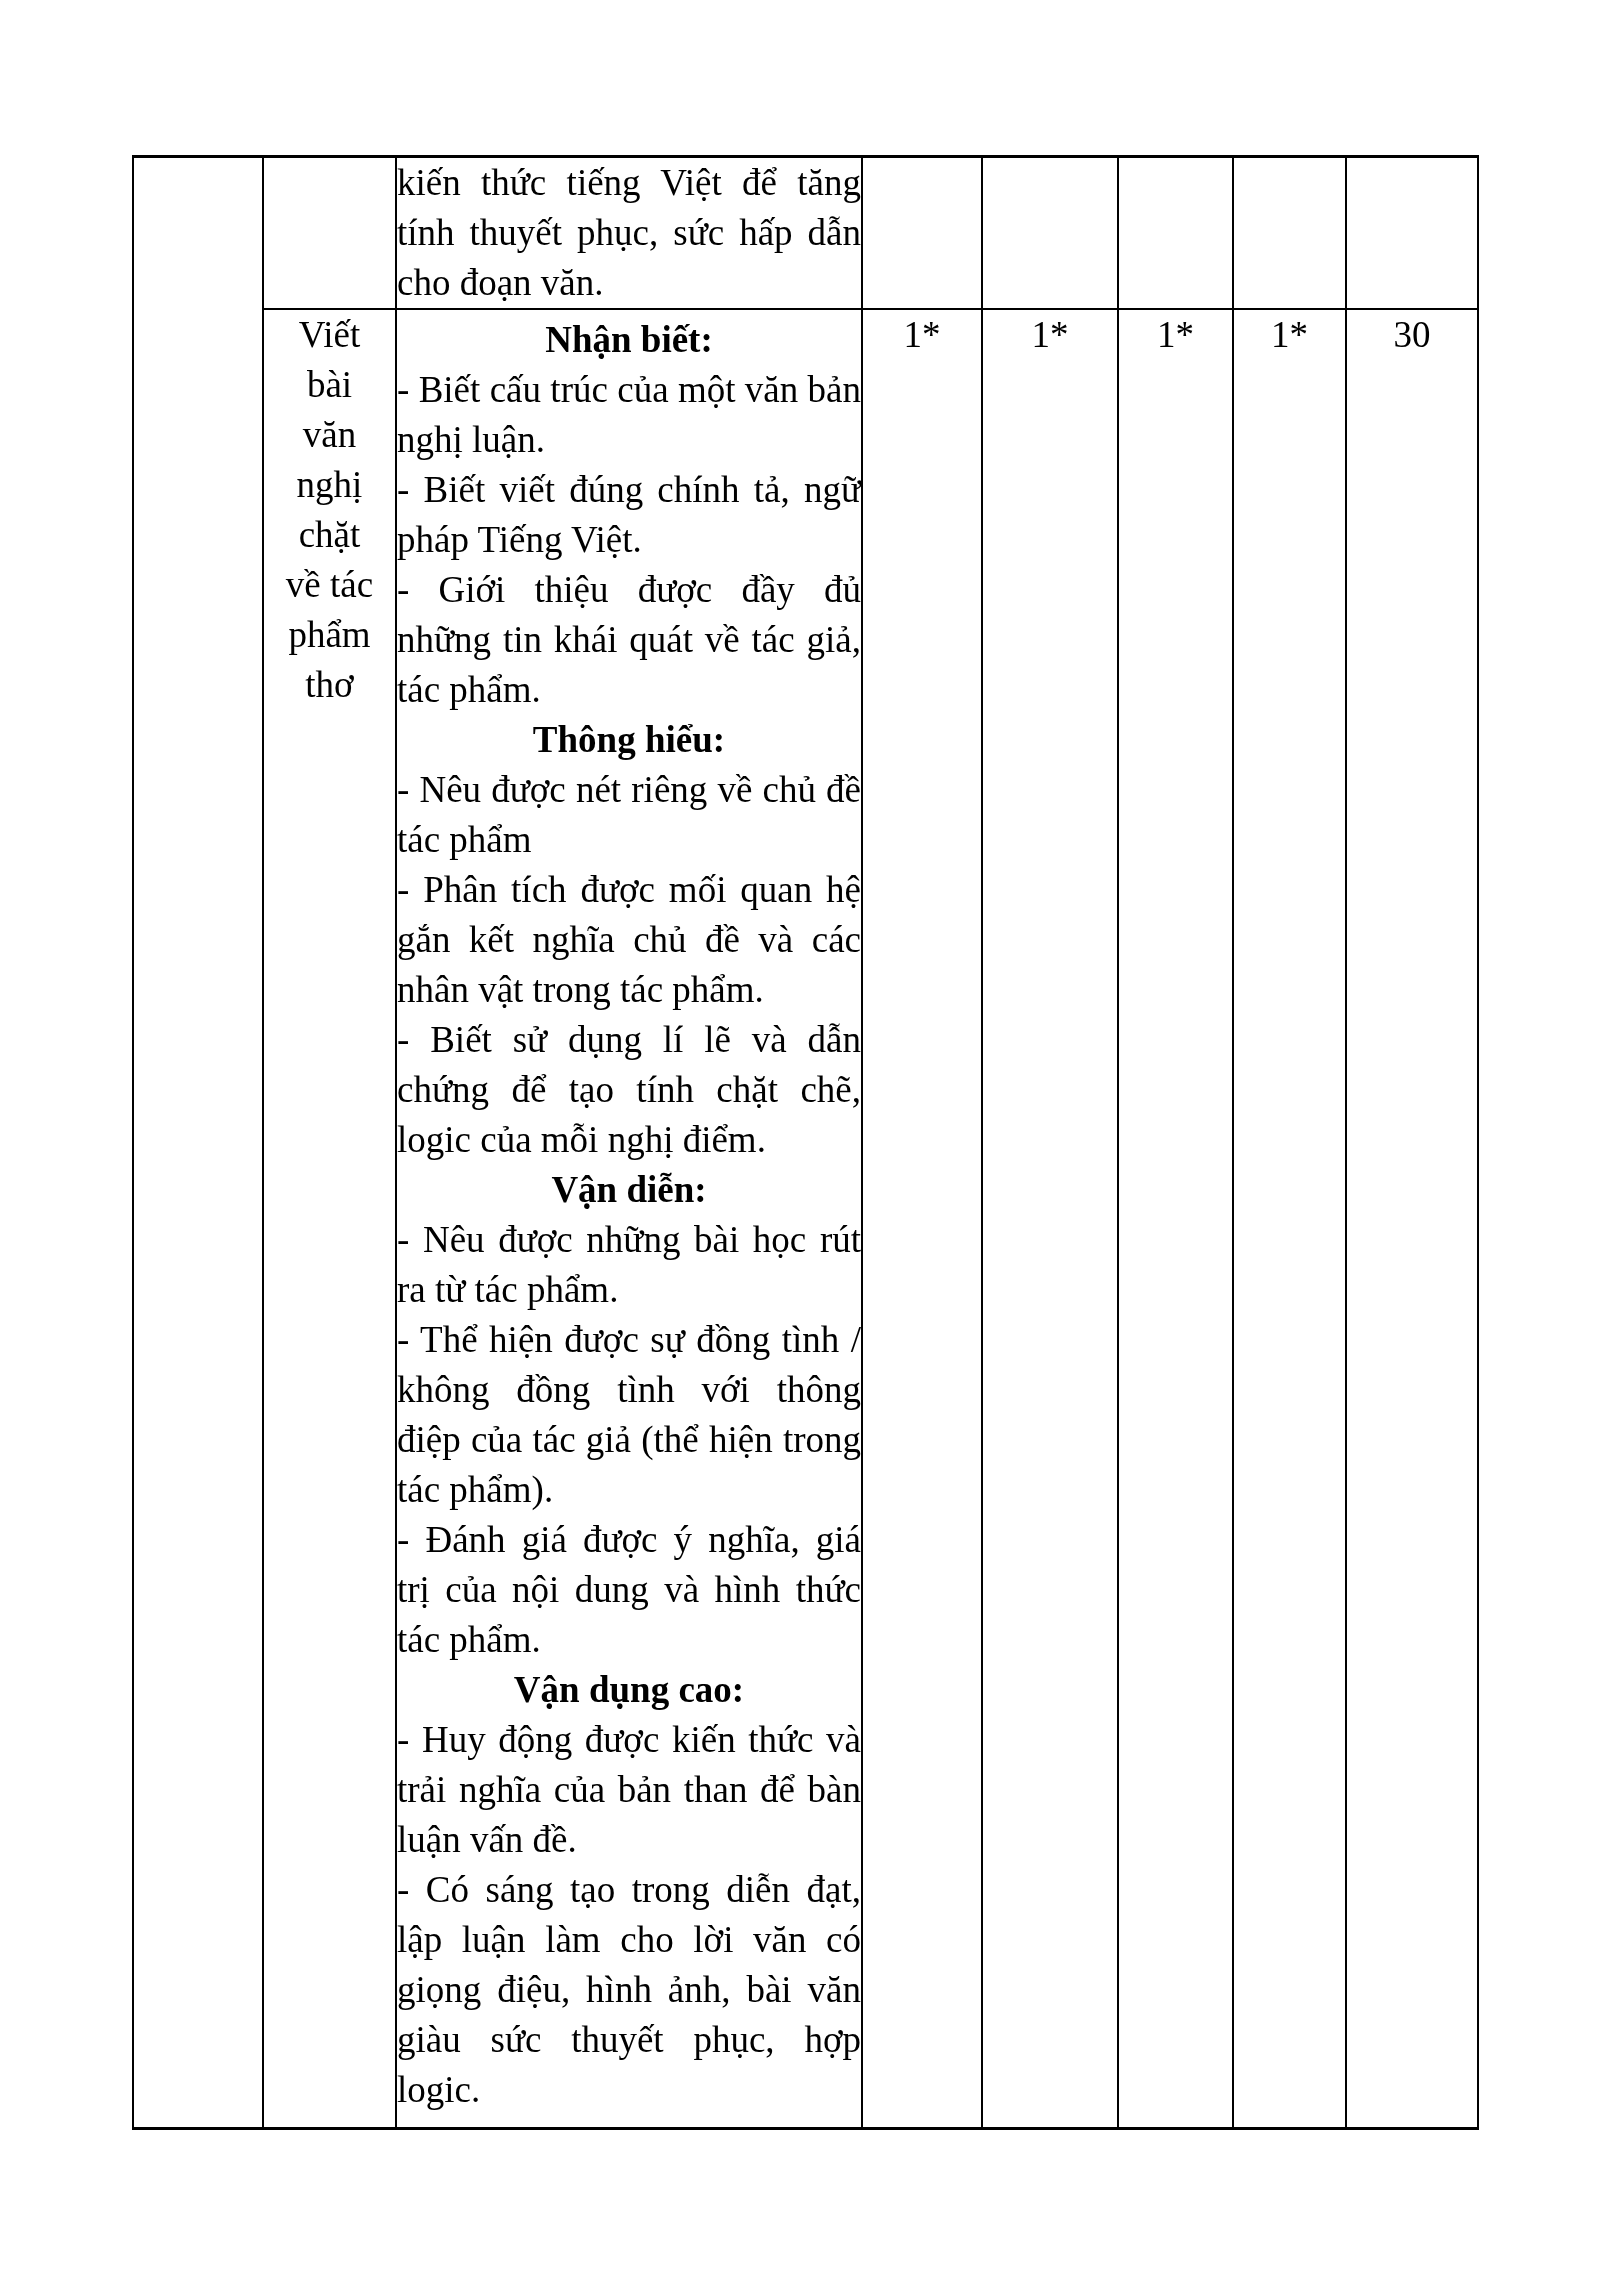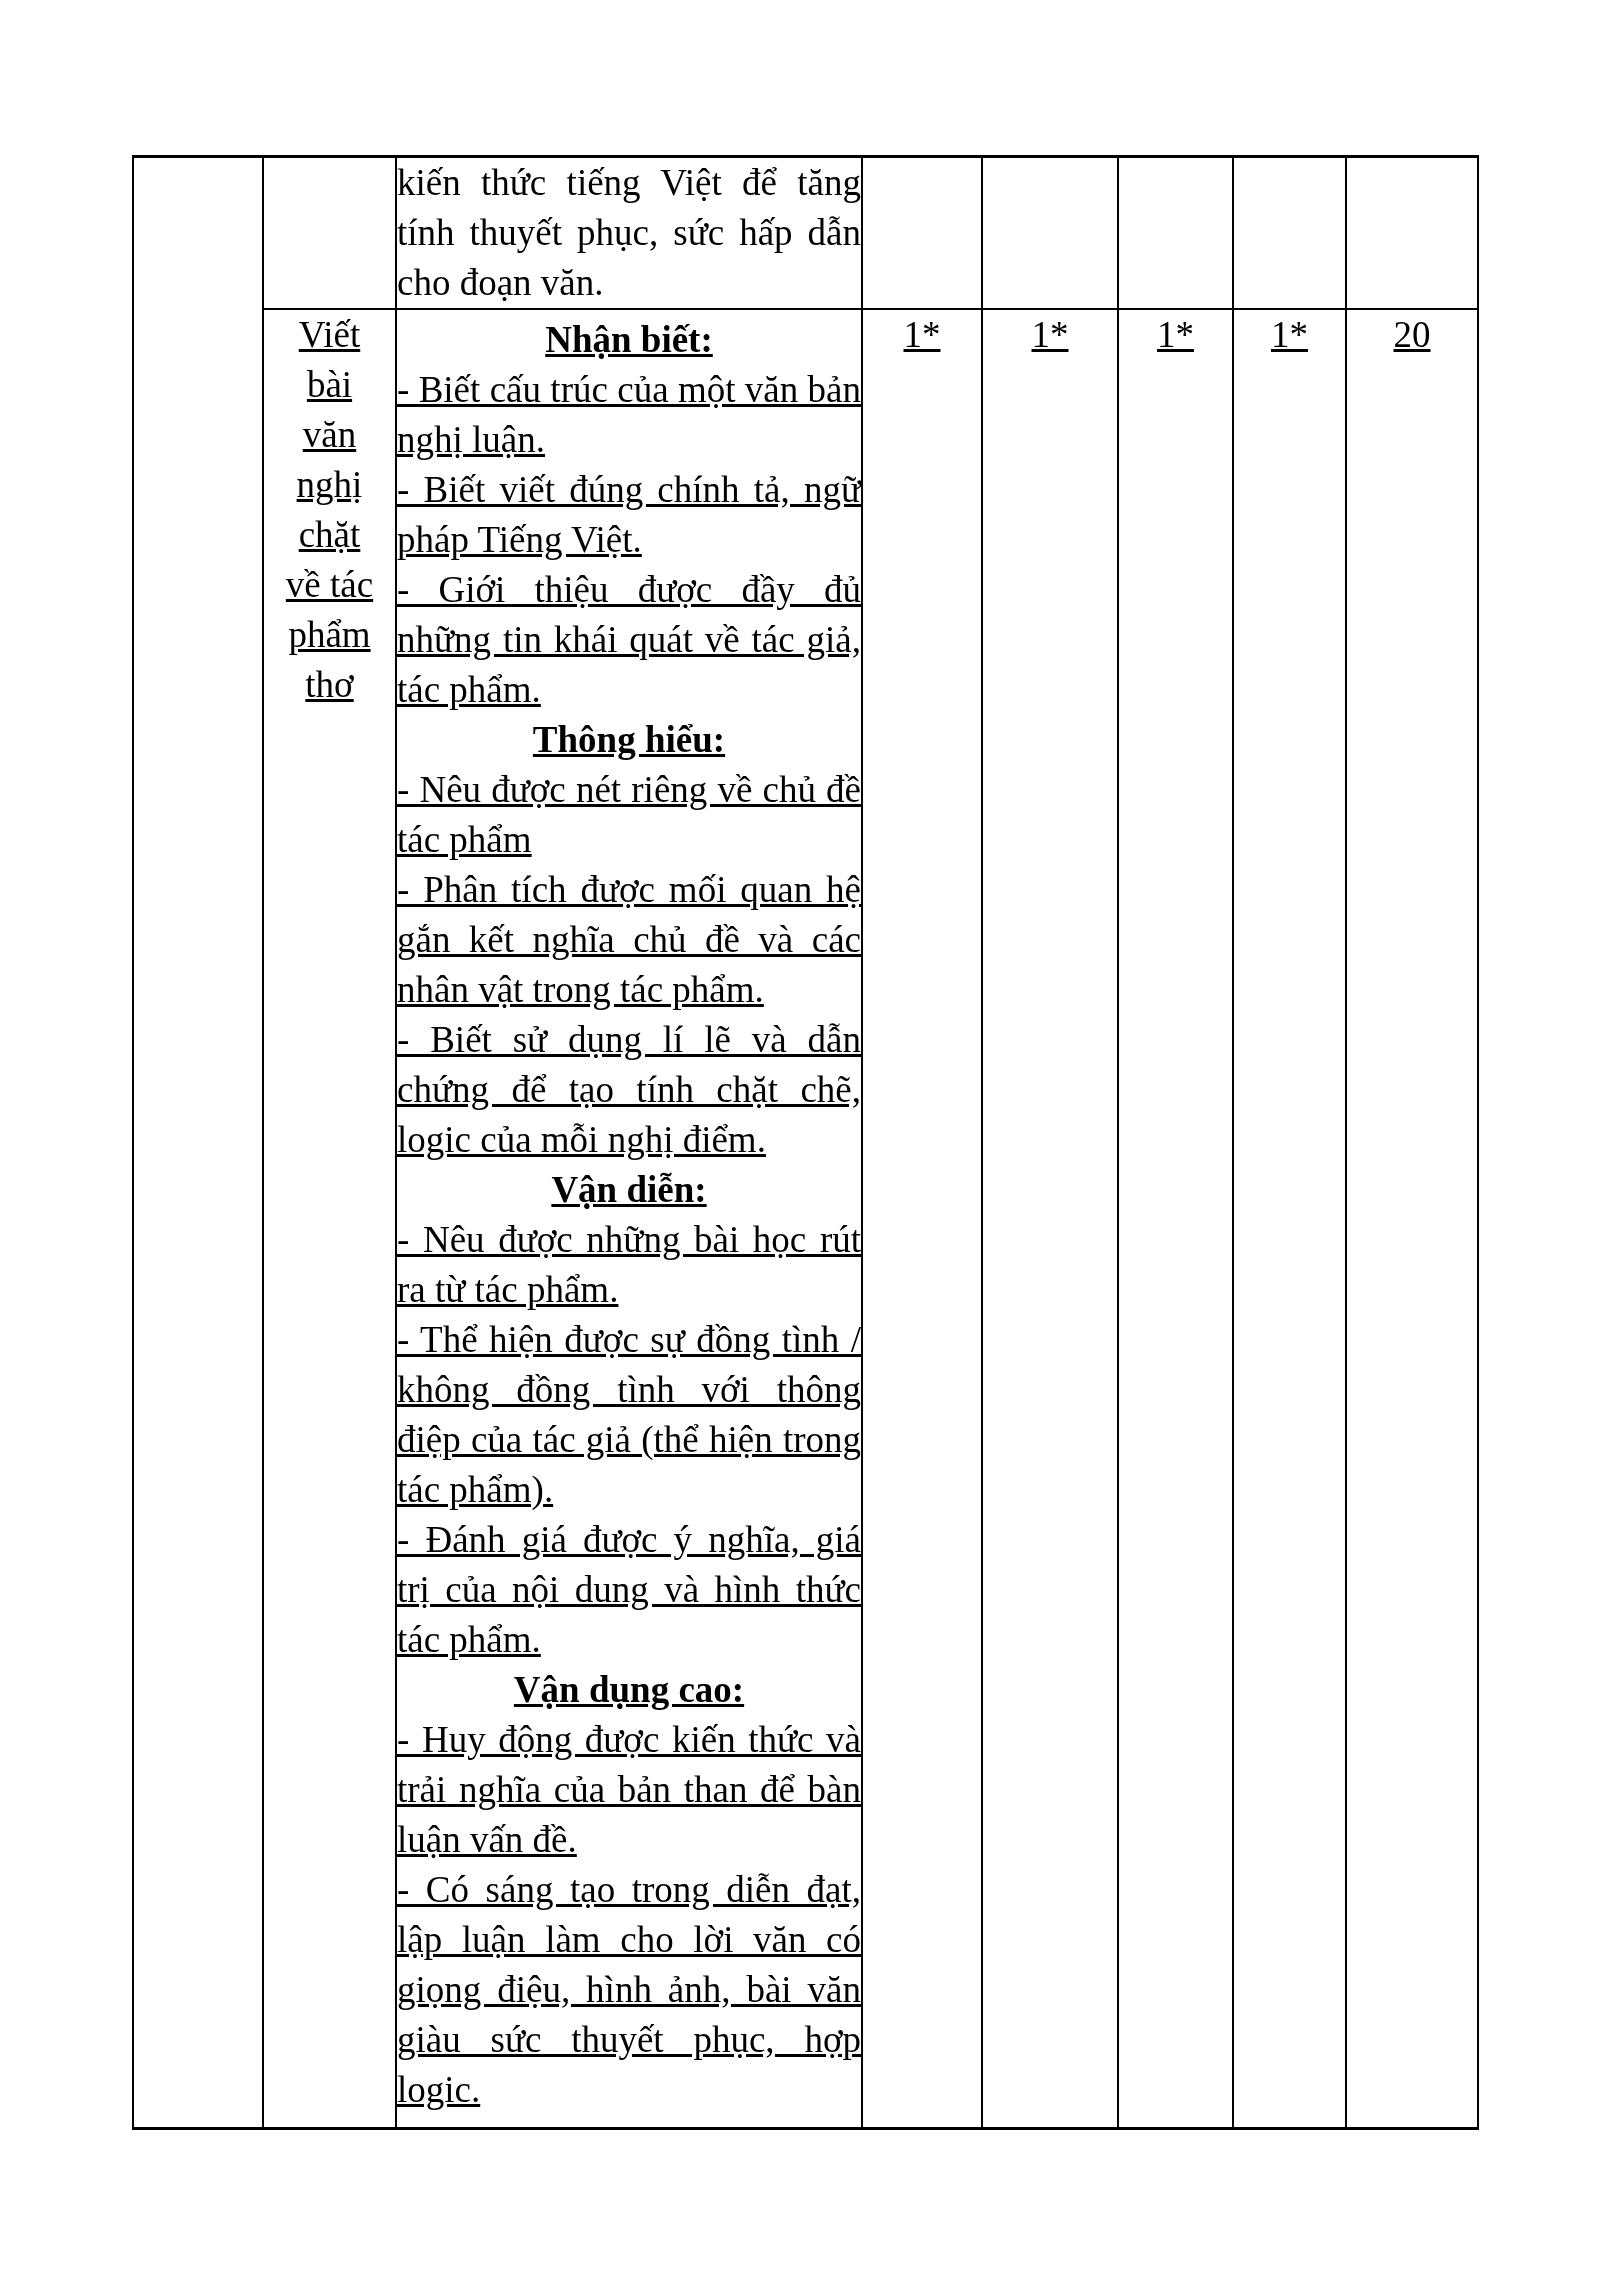--- a/index.html
+++ b/index.html
@@ -29,21 +29,21 @@
     border-top: 3.9px solid #000000;
     border-bottom: 3.1px solid #000000;
   }
   table.matrix td {
     border: 2.4px solid #000000;
     vertical-align: top;
     padding: 0;
     overflow: hidden;
   }
   tr.row-continuation { height: 152px; }
-  tr.row-main { height: 1819px; text-decoration: underline; }
+  tr.row-main { height: 1819px; }
 
   .cell-objectives {
     padding: 0 14px 0 15.7px;
   }
   .cell-objectives p {
     margin: 0;
     font-size: 37px;
     line-height: 50px;
     text-align: justify;
     text-justify: inter-word;
@@ -124,18 +124,18 @@
         <p>- Thể hiện được sự đồng tình / không đồng tình với thông điệp của tác giả (thể hiện trong tác phẩm).</p>
         <p>- Đánh giá được ý nghĩa, giá trị của nội dung và hình thức tác phẩm.</p>
         <p class="head">Vận dụng cao:</p>
         <p>- Huy động được kiến thức và trải nghĩa của bản than để bàn luận vấn đề.</p>
         <p>- Có sáng tạo trong diễn đạt, lập luận làm cho lời văn có giọng điệu, hình ảnh, bài văn giàu sức thuyết phục, hợp logic.</p>
       </td>
       <td class="cell-count">1*</td>
       <td class="cell-count">1*</td>
       <td class="cell-count">1*</td>
       <td class="cell-count">1*</td>
-      <td class="cell-total">20</td>
+      <td class="cell-total">30</td>
     </tr>
   </tbody>
     </table>
 </div>
 
 
 </body></html>

